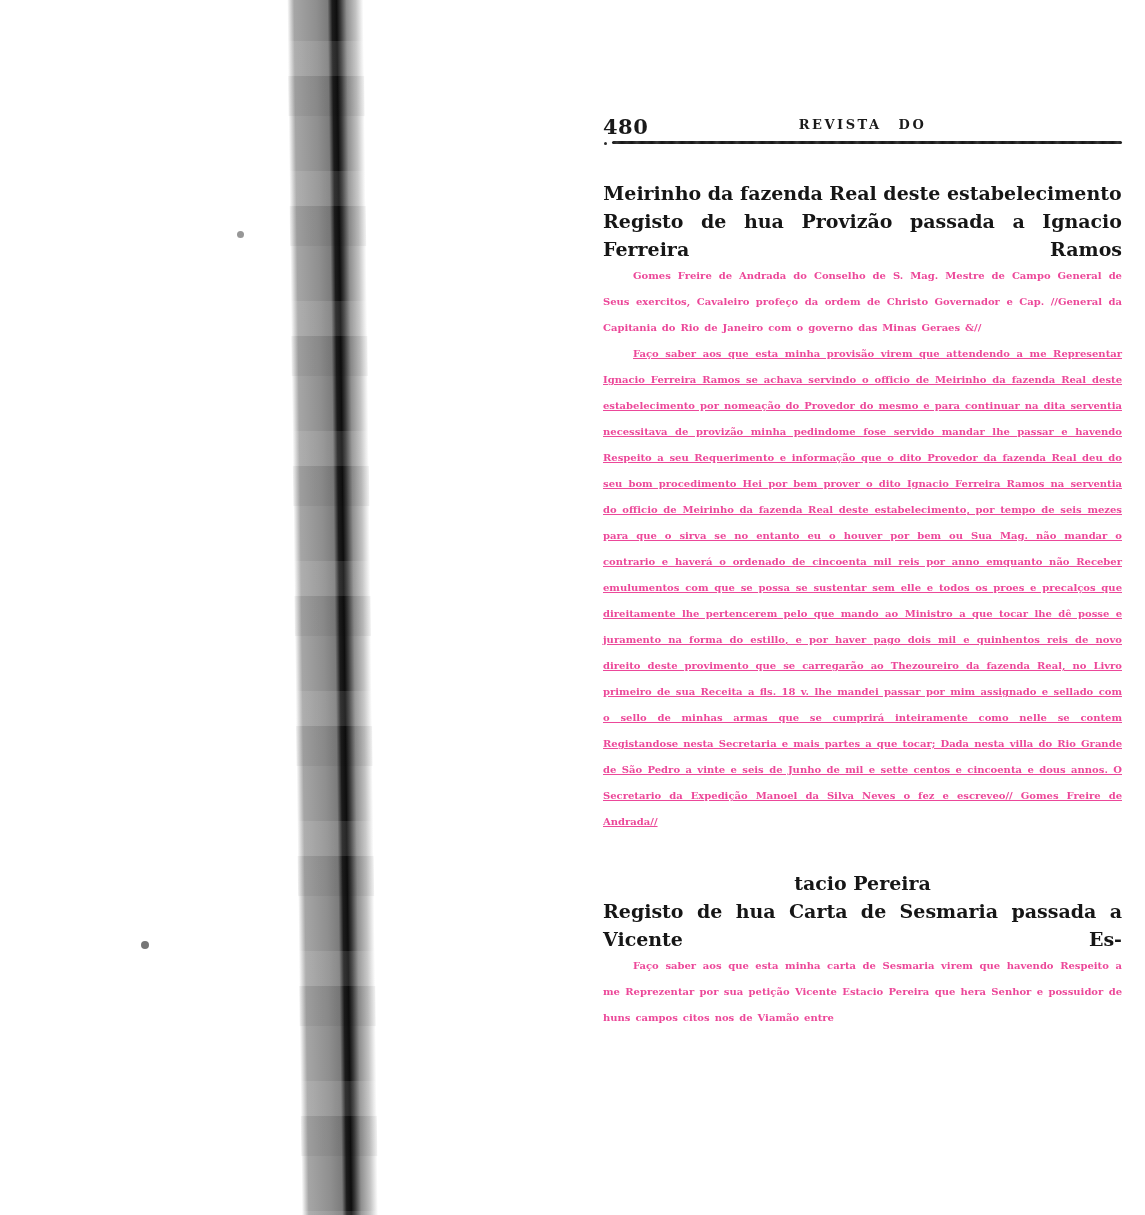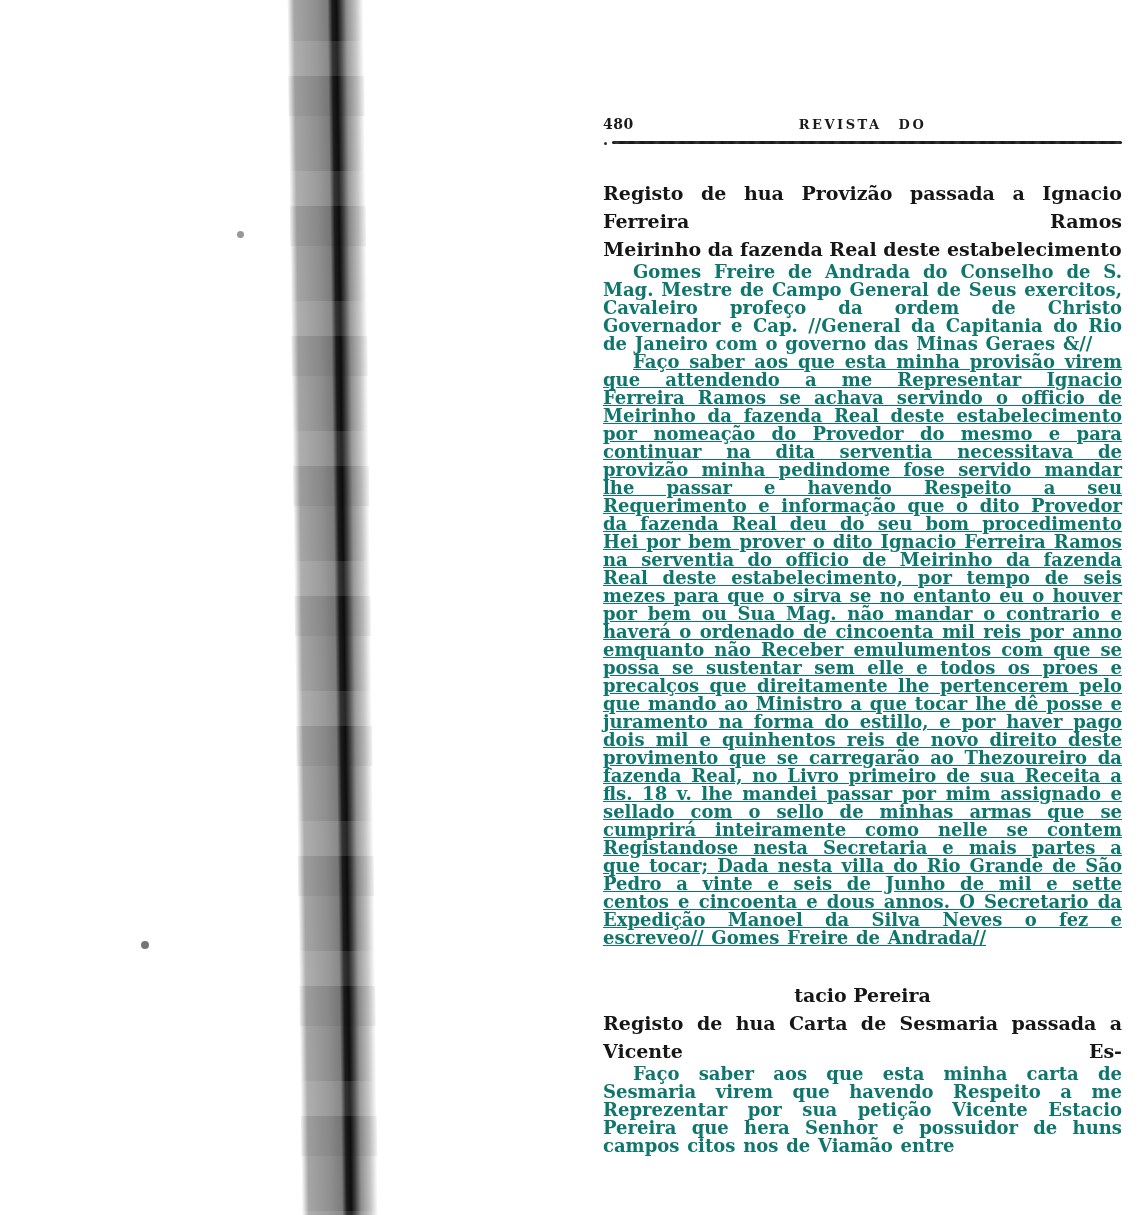--- a/index.html
+++ b/index.html
@@ -55,21 +55,21 @@
     left: 603px;
     top: 114px;
     width: 519px;
     color: #1a1a1a;
   }
   .pagehead {
     position: relative;
     height: 22px;
   }
   .pagenum {
-    font-size: 14px;
+    font-size: 21px;
     font-weight: bold;
     letter-spacing: 0.5px;
   }
   .journal {
     position: absolute;
     left: 0; right: 0; top: 3px;
     text-align: center;
     font-size: 13px;
     font-weight: bold;
     letter-spacing: 2.5px;
@@ -102,25 +102,25 @@
     line-height: 28px;
     color: #161616;
   }
   .hl { display: block; }
   .hl-justify { text-align: justify; text-align-last: justify; }
   .hl-center { text-align: center; }
   p.body-par {
     margin: 0;
     text-align: justify;
     text-indent: 30px;
-    font-size: 18px;
-    line-height: 18px;
+    font-size: 10px;
+    line-height: 26px;
     font-weight: bold;
     word-spacing: 1.5px;
-    color: #0f766e;
+    color: #ec4899;
   }
   .mt-first  { margin-top: 23px; }
   .mt-par    { margin-top: 14px; text-decoration: underline; }
   .mt-head2  { margin-top: 33px; }
   .mt-par3   { margin-top: 19px; }
   .mt-par4   { margin-top: 8px; }
 </style>
 </head>
 <body>
 
@@ -136,22 +136,22 @@
       <span class="pagenum">480</span>
       <span class="journal">REVISTA DO</span>
     </div>
 
     <div class="rule">
       <span class="rule-dot"></span>
       <span class="rule-line"></span>
     </div>
 
     <h2 class="heading">
+      <span class="hl hl-center">Meirinho da fazenda Real deste estabelecimento</span>
       <span class="hl hl-justify">Registo de hua Provizão passada a Ignacio Ferreira Ramos</span>
-      <span class="hl hl-center">Meirinho da fazenda Real deste estabelecimento</span>
     </h2>
 
     <p class="body-par mt-first">Gomes Freire de Andrada do Conselho de S. Mag. Mestre de Campo General de Seus exercitos, Cavaleiro profeço da ordem de Christo Governador e Cap. //General da Capitania do Rio de Janeiro com o governo das Minas Geraes &amp;//</p>
     <p class="body-par mt-par">Faço saber aos que esta minha provisão virem que attendendo a me Representar Ignacio Ferreira Ramos se achava servindo o officio de Meirinho da fazenda Real deste estabelecimento por nomeação do Provedor do mesmo e para continuar na dita serventia necessitava de provizão minha pedindome fose servido mandar lhe passar e havendo Respeito a seu Requerimento e informação que o dito Provedor da fazenda Real deu do seu bom procedimento Hei por bem prover o dito Ignacio Ferreira Ramos na serventia do officio de Meirinho da fazenda Real deste estabelecimento, por tempo de seis mezes para que o sirva se no entanto eu o houver por bem ou Sua Mag. não mandar o contrario e haverá o ordenado de cincoenta mil reis por anno emquanto não Receber emulumentos com que se possa se sustentar sem elle e todos os proes e precalços que direitamente lhe pertencerem pelo que mando ao Ministro a que tocar lhe dê posse e juramento na forma do estillo, e por haver pago dois mil e quinhentos reis de novo direito deste provimento que se carregarão ao Thezoureiro da fazenda Real, no Livro primeiro de sua Receita a fls. 18 v. lhe mandei passar por mim assignado e sellado com o sello de minhas armas que se cumprirá inteiramente como nelle se contem Registandose nesta Secretaria e mais partes a que tocar; Dada nesta villa do Rio Grande de São Pedro a vinte e seis de Junho de mil e sette centos e cincoenta e dous annos. O Secretario da Expedição Manoel da Silva Neves o fez e escreveo// Gomes Freire de Andrada//</p>
 
     <h2 class="heading mt-head2">
       <span class="hl hl-center">tacio Pereira</span>
       <span class="hl hl-justify">Registo de hua Carta de Sesmaria passada a Vicente Es-</span>
     </h2>
 

